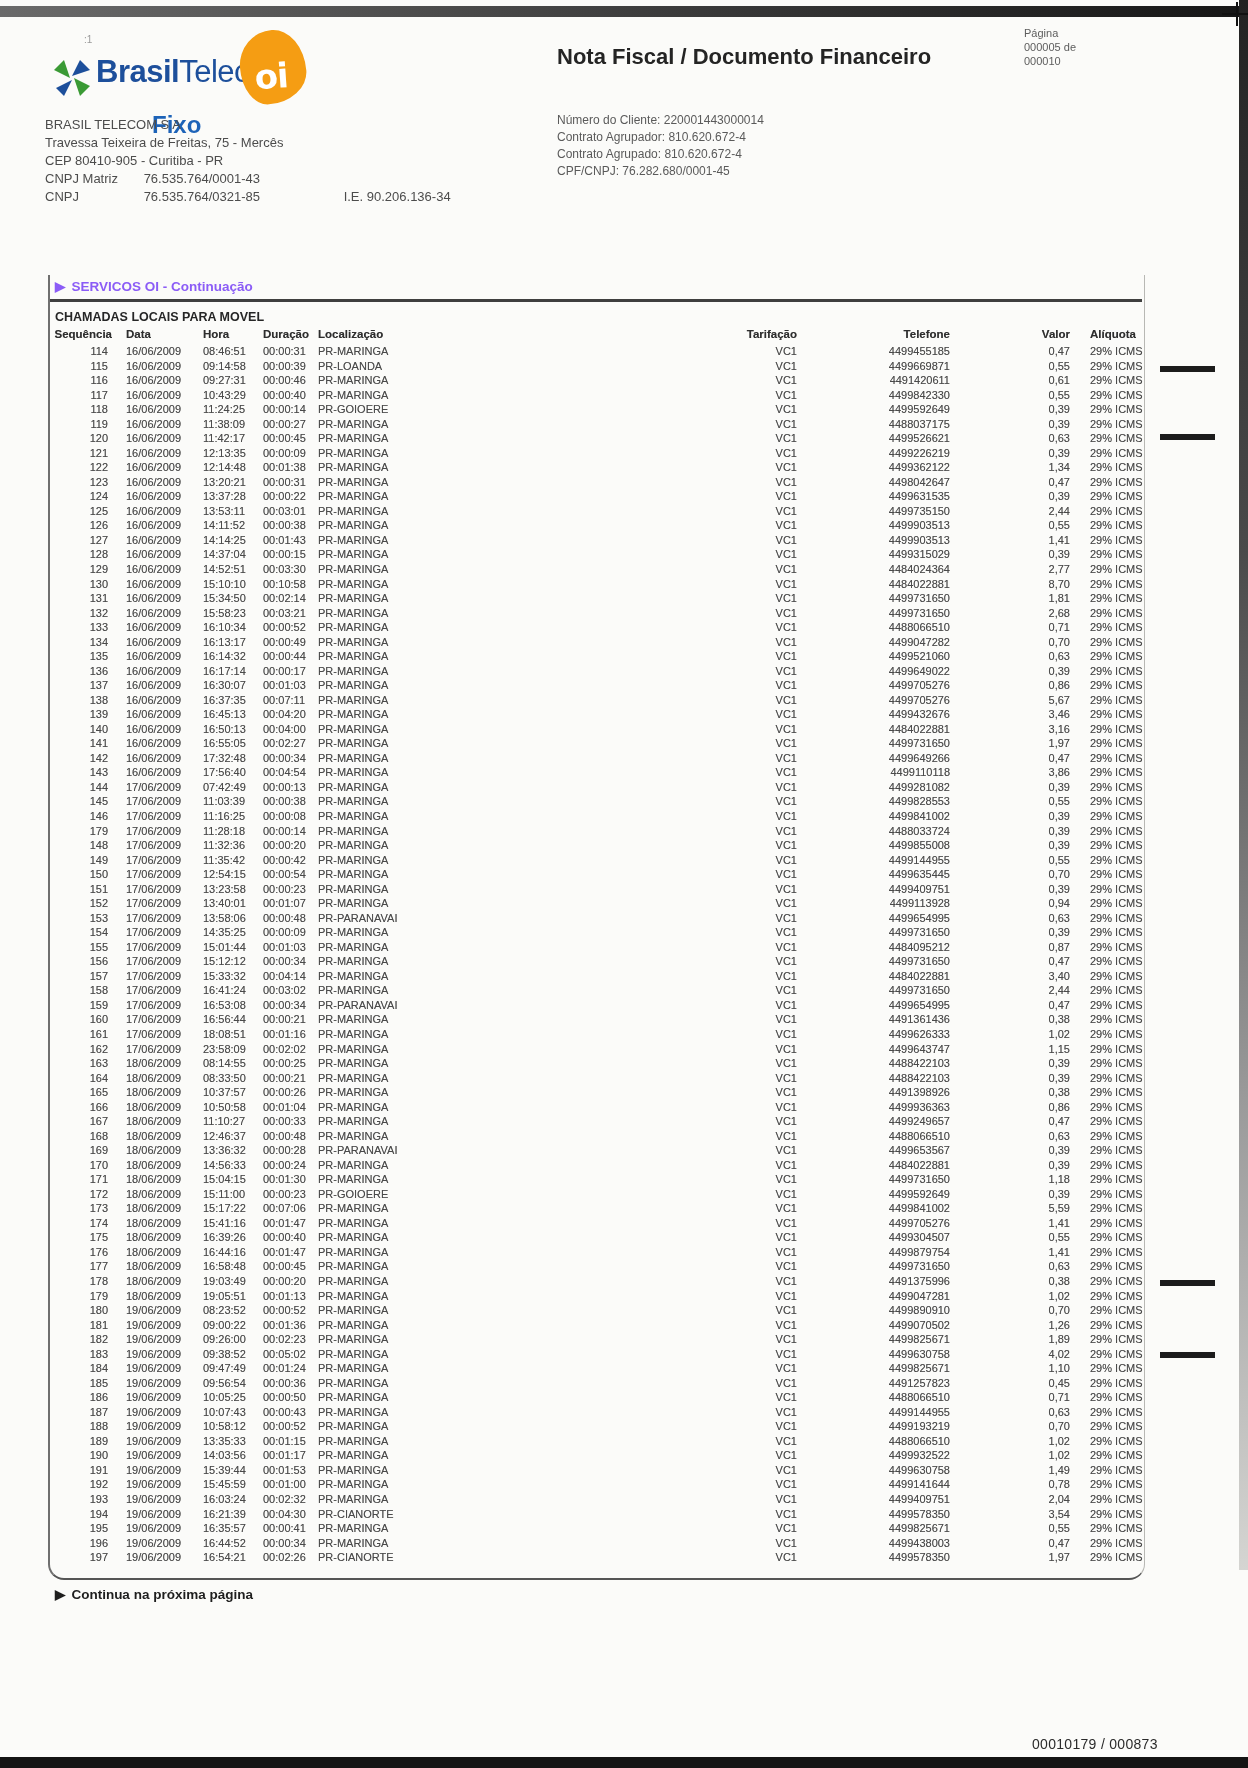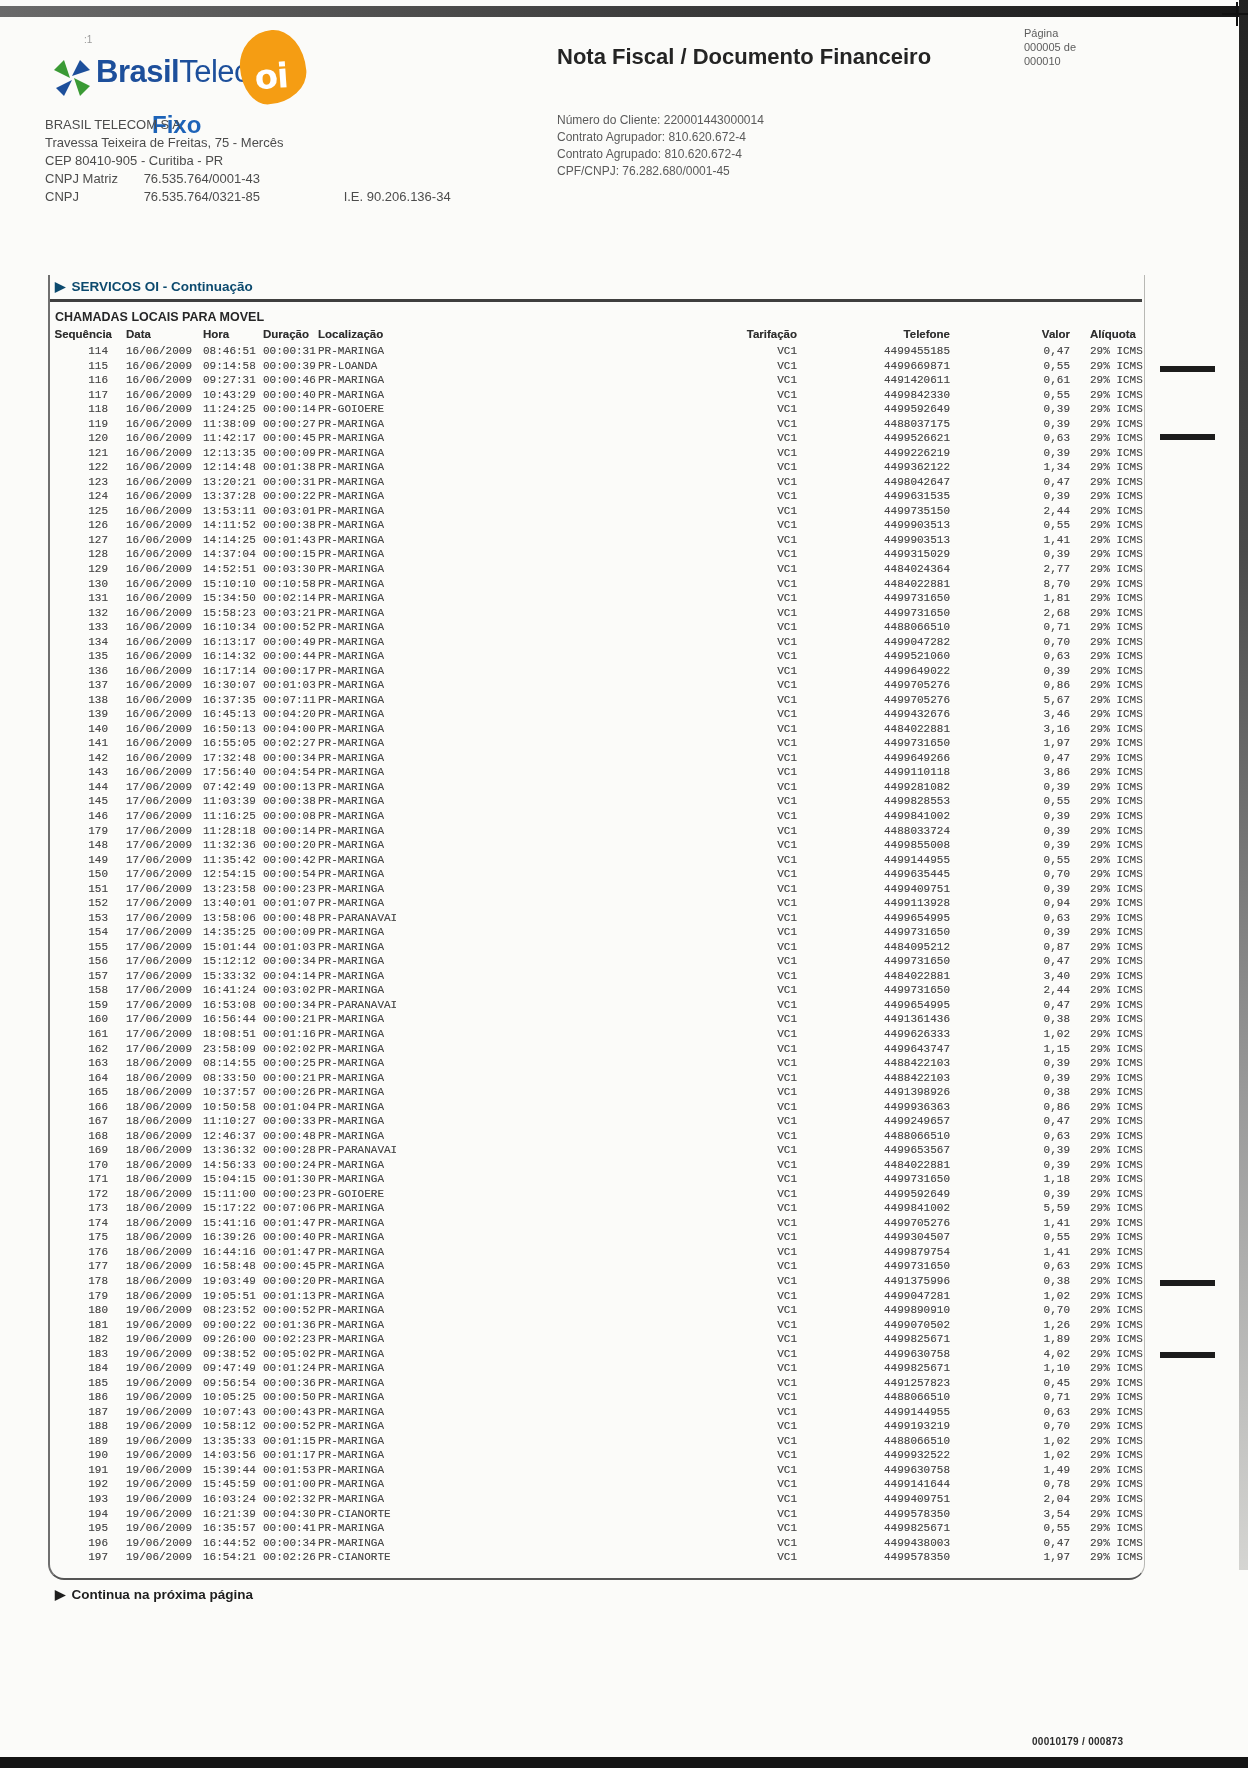--- a/index.html
+++ b/index.html
@@ -44,42 +44,42 @@
   .client.c-left{left:557px;}
   .client.c-right{left:790px;}
   .client div{white-space:nowrap;}
 
   
   .table-box{
     position:absolute;left:48px;top:275px;width:1094px;height:1303px;
     border-left:2px solid #6f6f6f;border-bottom:2px solid #555;border-right:1px solid #b8b8b4;
     border-radius:0 0 16px 16px;
   }
-  .section-title{position:absolute;left:55px;top:278px;font-size:13.5px;font-weight:bold;color:#0c4a6e;}
+  .section-title{position:absolute;left:55px;top:278px;font-size:13.5px;font-weight:bold;color:#8b5cf6;}
   .section-rule{position:absolute;left:48px;top:299px;width:1094px;height:3px;background:#3f3f3f;}
   .group-title{position:absolute;left:55px;top:310px;font-size:12.5px;font-weight:bold;color:#262626;}
 
   .thead{position:absolute;left:0;top:327px;width:1092px;height:15px;font-weight:bold;color:#2e2e2e;}
-  .rows{position:absolute;left:0;top:344px;width:1048px;font-family:Liberation Mono, monospace;}
+  .rows{position:absolute;left:0;top:344px;width:1048px;}
   .t-row{position:relative;height:14.54px;}
   .cell{position:absolute;top:0;font-size:11px;line-height:14.5px;white-space:nowrap;
     text-shadow:0 0 .5px rgba(90,90,90,.55);}
   .thead .cell{font-size:11.5px;}
   .c0{left:40px;width:68px;text-align:right;}
   .c1{left:126px;width:92px;}
   .c2{left:203px;width:60px;}
   .c3{left:263px;width:58px;}
   .c4{left:318px;width:155px;}
   .c5{left:690px;width:107px;text-align:right;}
   .c6{left:800px;width:150px;text-align:right;}
   .c7{left:985px;width:85px;text-align:right;}
   .c8{left:1090px;width:112px;}
 
   .continua{position:absolute;left:55px;top:1586px;font-size:13.5px;font-weight:bold;color:#1e1e1e;}
-  .doc-number{position:absolute;left:1032px;top:1736px;font-size:10px;color:#2b2b2b;font-weight:bold;letter-spacing:.3px;}
+  .doc-number{position:absolute;left:1032px;top:1736px;font-size:14px;color:#2b2b2b;font-weight:normal;letter-spacing:.3px;}
   .arrow{margin-right:6px;}
 </style>
 </head>
 <body>
 
 <div class="page">
 
   <div class="top-band"></div>
   <div class="right-band"></div>
   <div class="bottom-bar"></div>

